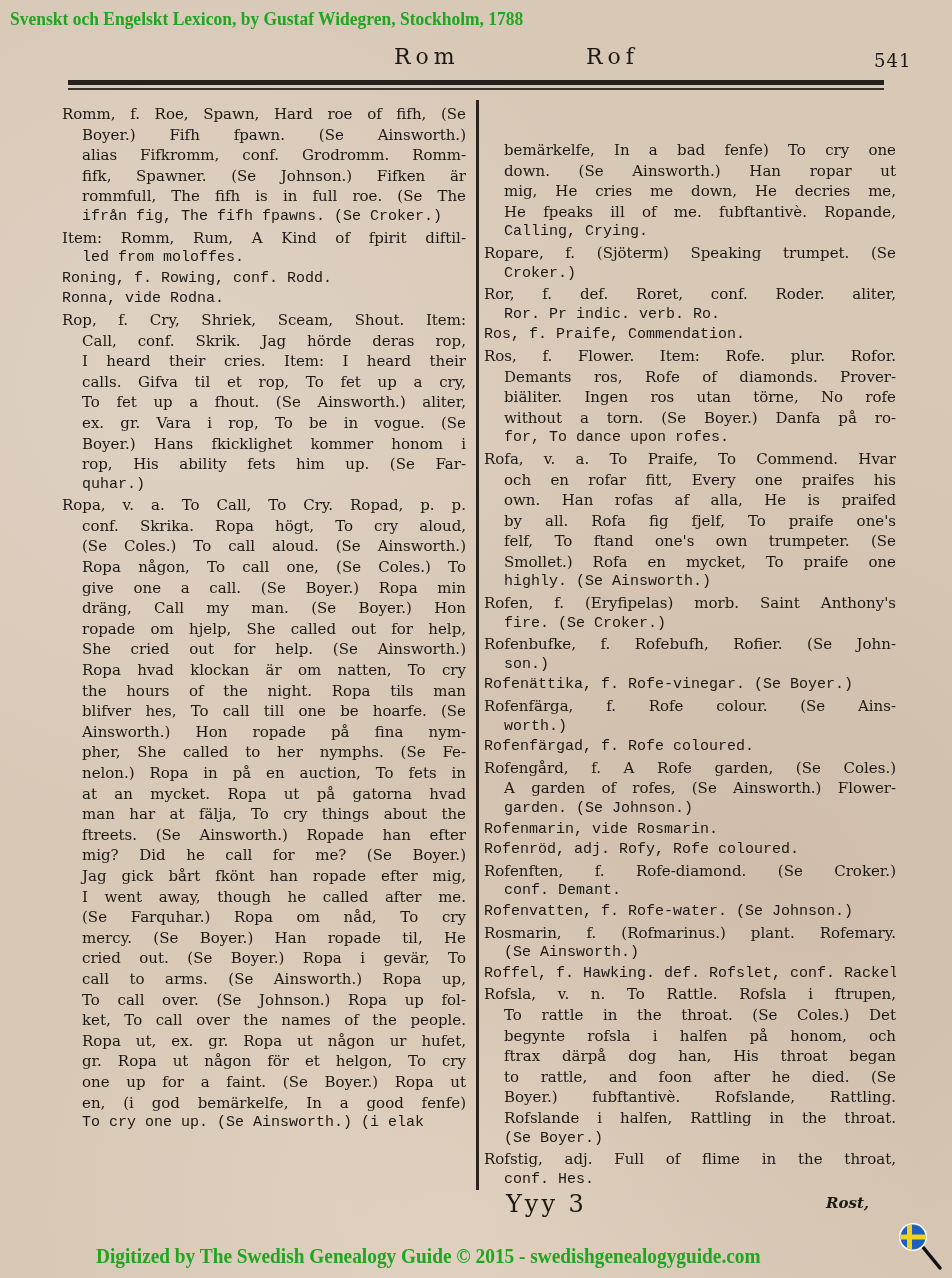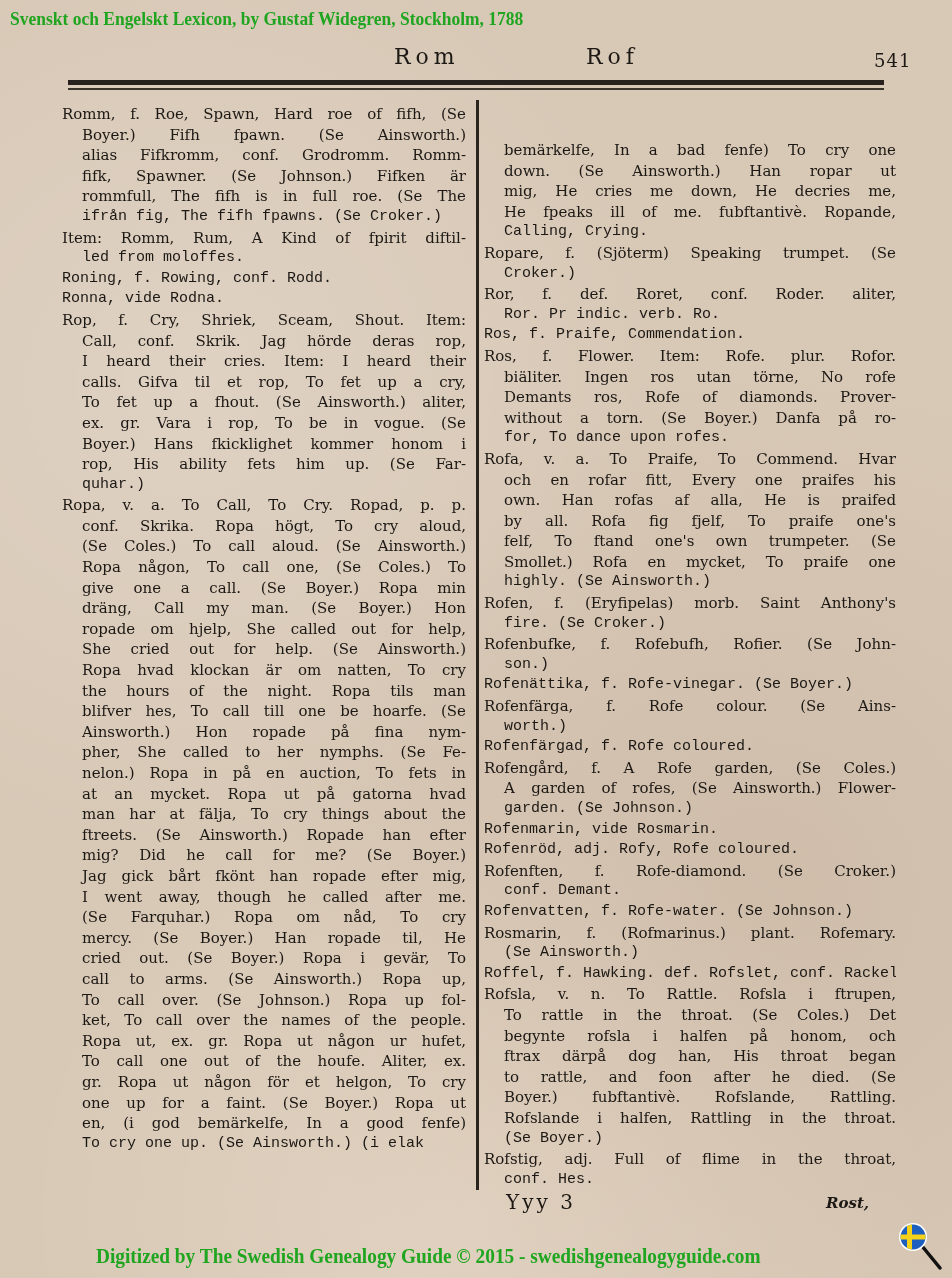--- a/index.html
+++ b/index.html
@@ -43,21 +43,21 @@
     font-family: "DejaVu Serif", serif;
     font-size: 15px; line-height: 20.6px;
   }
   .col-left { left: 62px; width: 404px; }
   .col-right { left: 484px; width: 412px; margin-top: 36px; }
   .line { white-space: nowrap; overflow: hidden; text-align: justify; text-align-last: justify; height: 20.6px; }
   .line.last { text-align-last: left; font-family: Liberation Mono, monospace; }
   .line.indent { padding-left: 20px; }
   .catchword-sig {
     position: absolute; left: 506px; top: 1190px;
-    font-size: 20px; letter-spacing: 3px;
+    font-size: 24px; letter-spacing: 3px;
   }
   .catchword {
     position: absolute; left: 826px; top: 1194px;
     font-size: 15px; font-style: italic; font-weight: bold;
   }
   .watermark-bottom {
     position: absolute; left: 96px; top: 1244px;
     font-family: "Liberation Serif", serif; font-weight: bold;
     font-size: 21px; color: #1fa51f;
     transform: scaleX(0.92); transform-origin: left top;
@@ -121,41 +121,40 @@
       <div class="line indent">mig? Did he call for me? (Se Boyer.)</div>
       <div class="line indent">Jag gick bårt fkönt han ropade efter mig,</div>
       <div class="line indent">I went away, though he called after me.</div>
       <div class="line indent">(Se Farquhar.) Ropa om nåd, To cry</div>
       <div class="line indent">mercy. (Se Boyer.) Han ropade til, He</div>
       <div class="line indent">cried out. (Se Boyer.) Ropa i gevär, To</div>
       <div class="line indent">call to arms. (Se Ainsworth.) Ropa up,</div>
       <div class="line indent">To call over. (Se Johnson.) Ropa up fol-</div>
       <div class="line indent">ket, To call over the names of the people.</div>
       <div class="line indent">Ropa ut, ex. gr. Ropa ut någon ur hufet,</div>
-      <div class="line indent">To call one out of the houfe. Aliter, ex.</div>
       <div class="line indent">gr. Ropa ut någon för et helgon, To cry</div>
       <div class="line indent">one up for a faint. (Se Boyer.) Ropa ut</div>
       <div class="line indent">en, (i god bemärkelfe, In a good fenfe)</div>
       <div class="line indent last">To cry one up. (Se Ainsworth.) (i elak</div>
     </div>
   <div class="col-divider"></div>
   <div class="column col-right" id="col-right">
       <div class="line indent">bemärkelfe, In a bad fenfe) To cry one</div>
       <div class="line indent">down. (Se Ainsworth.) Han ropar ut</div>
       <div class="line indent">mig, He cries me down, He decries me,</div>
       <div class="line indent">He fpeaks ill of me. fubftantivè. Ropande,</div>
       <div class="line indent last">Calling, Crying.</div>
       <div class="line">Ropare, f. (Sjöterm) Speaking trumpet. (Se</div>
       <div class="line indent last">Croker.)</div>
       <div class="line">Ror, f. def. Roret, conf. Roder. aliter,</div>
       <div class="line indent last">Ror. Pr indic. verb. Ro.</div>
       <div class="line last">Ros, f. Praife, Commendation.</div>
       <div class="line">Ros, f. Flower. Item: Rofe. plur. Rofor.</div>
+      <div class="line indent">Demants ros, Rofe of diamonds. Prover-</div>
       <div class="line indent">biäliter. Ingen ros utan törne, No rofe</div>
-      <div class="line indent">Demants ros, Rofe of diamonds. Prover-</div>
       <div class="line indent">without a torn. (Se Boyer.) Danfa på ro-</div>
       <div class="line indent last">for, To dance upon rofes.</div>
       <div class="line">Rofa, v. a. To Praife, To Commend. Hvar</div>
       <div class="line indent">och en rofar fitt, Every one praifes his</div>
       <div class="line indent">own. Han rofas af alla, He is praifed</div>
       <div class="line indent">by all. Rofa fig fjelf, To praife one's</div>
       <div class="line indent">felf, To ftand one's own trumpeter. (Se</div>
       <div class="line indent">Smollet.) Rofa en mycket, To praife one</div>
       <div class="line indent last">highly. (Se Ainsworth.)</div>
       <div class="line">Rofen, f. (Eryfipelas) morb. Saint Anthony's</div>

